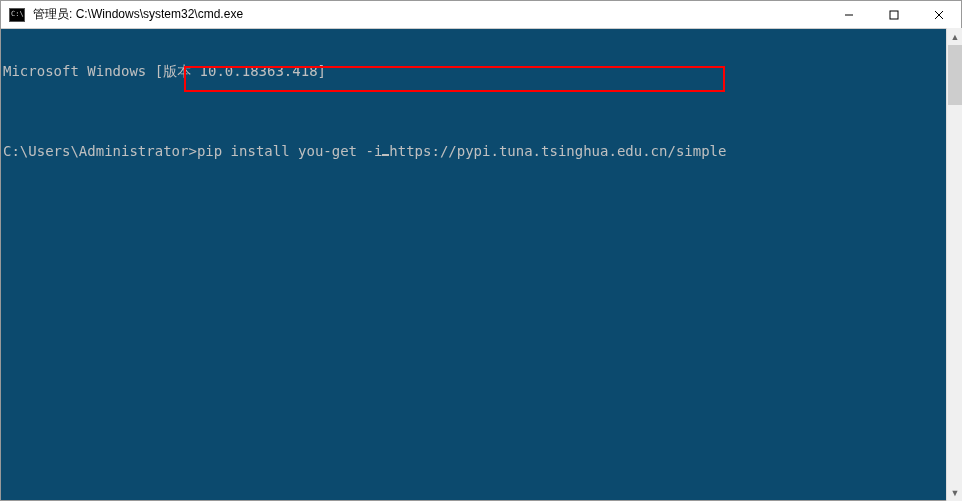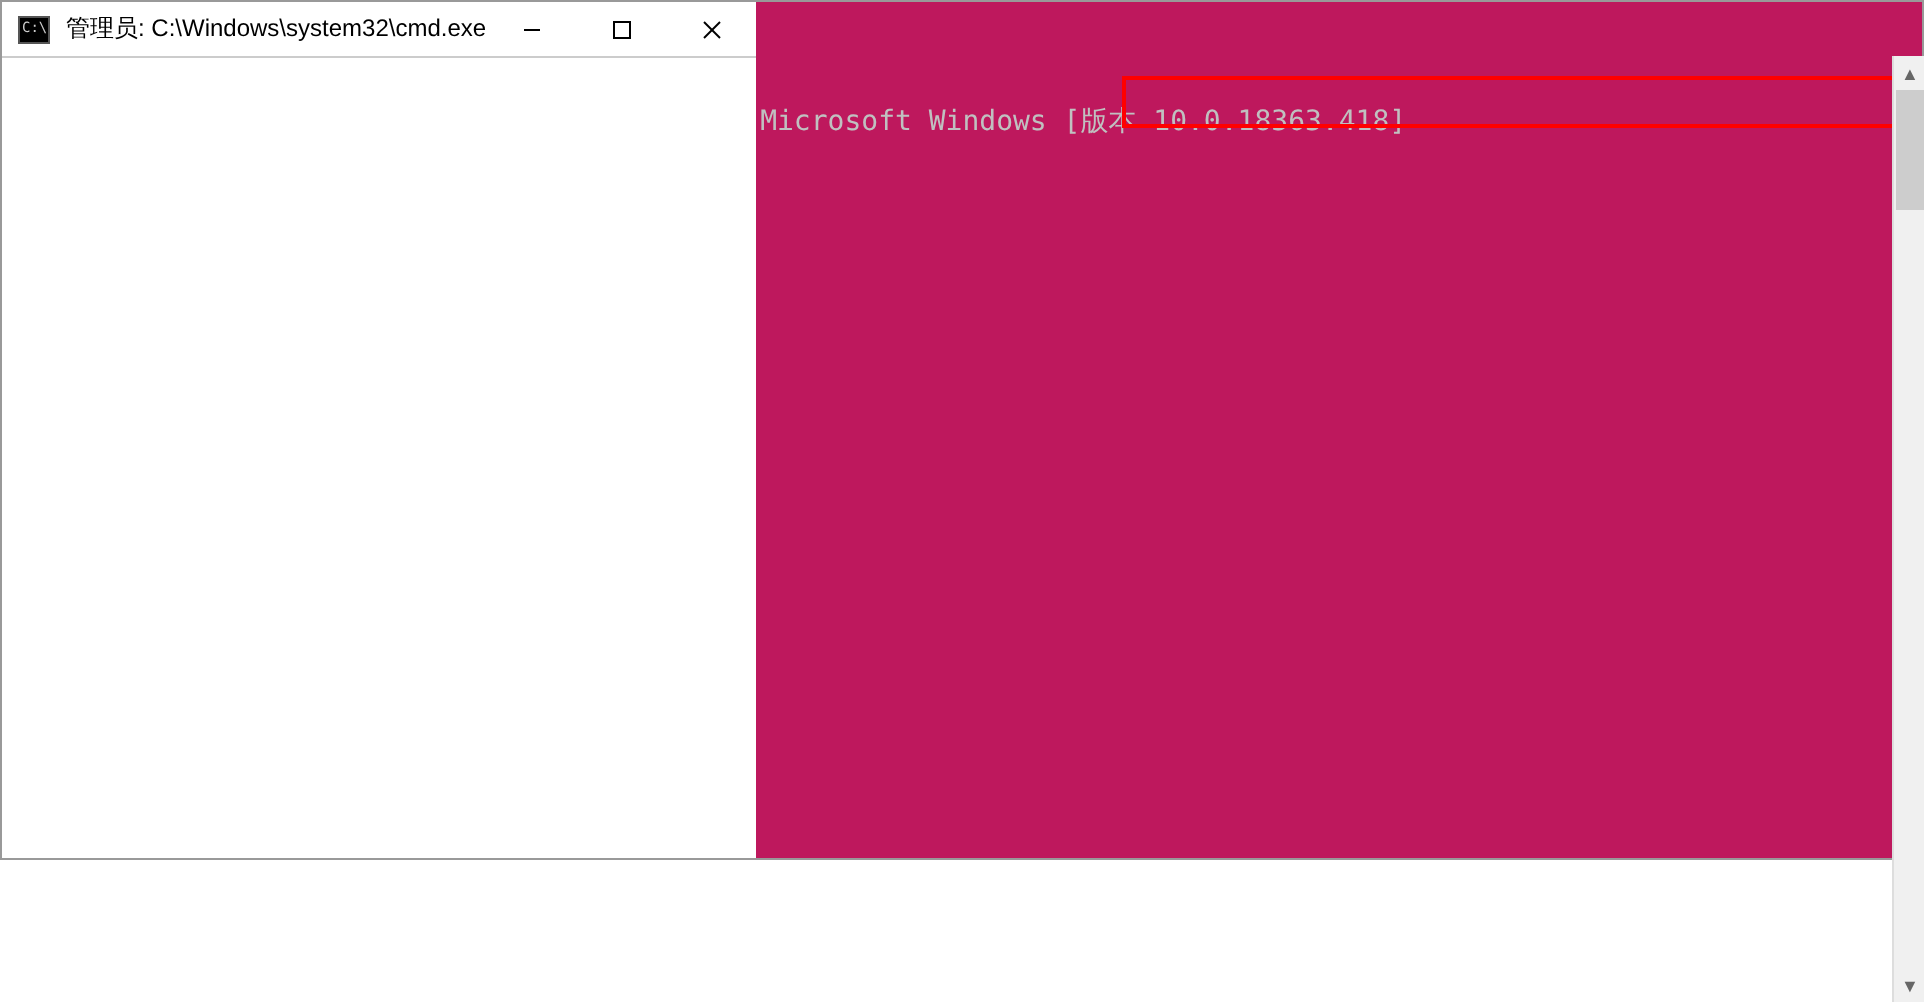--- a/index.html
+++ b/index.html
@@ -1,26 +1,26 @@
 <!DOCTYPE html>
 <html><head>
 <meta charset="utf-8">
 <style>
   * { margin: 0; padding: 0; box-sizing: border-box; }
   html, body { width: 962px; height: 501px; overflow: hidden; font-family: "Segoe UI", Tahoma, sans-serif; background: #fff; }
-  .window { width: 962px; height: 430px; border: 1px solid #999; display: flex; flex-direction: row; }
+  .window { width: 962px; height: 501px; border: 1px solid #999; display: flex; flex-direction: column; }
   .titlebar { height: 28px; background: #ffffff; display: flex; align-items: center; border-bottom: 1px solid #ccc; }
   .titlebar .icon-holder { width: 20px; height: 20px; margin: 0 6px 0 6px; display: flex; align-items: center; justify-content: center; }
   .titlebar .cmd-icon { width: 16px; height: 14px; background: #000; border: 1px solid #555; position: relative; }
   .titlebar .cmd-icon::before { content: "C:\\"; position: absolute; color: #ccc; font-size: 7px; top: 1px; left: 1px; font-family: Consolas, monospace; }
   .titlebar .title-text { flex: 1; color: #000; font-size: 12px; white-space: nowrap; overflow: hidden; }
   .titlebar .controls { display: flex; }
   .titlebar .ctrl { width: 45px; height: 27px; display: flex; align-items: center; justify-content: center; color: #000; }
   .titlebar .ctrl svg { width: 10px; height: 10px; }
-  .terminal { flex: 1; background: #be185d; color: #c0c0c0; font-family: "NSimSun","SimSun","Consolas",monospace; font-size: 14px; line-height: 16px; padding: 20px 2px; position: relative; white-space: pre; letter-spacing: 0; }
+  .terminal { flex: 1; background: #0c4a6e; color: #c0c0c0; font-family: "NSimSun","SimSun","Consolas",monospace; font-size: 14px; line-height: 16px; padding: 2px 2px; position: relative; white-space: pre; letter-spacing: 0; }
   .terminal .line { white-space: pre; }
   .highlight-box { position: absolute; border: 2px solid #ff0000; pointer-events: none; }
   .cursor { display: inline-block; width: 7px; height: 2px; background: #c0c0c0; vertical-align: baseline; position: relative; top: 0; }
   
   .scrollbar { position: absolute; right: 0; top: 28px; bottom: 0; width: 16px; background: #f0f0f0; border-left: 1px solid #ddd; }
   .scrollbar .arrow { width: 16px; height: 17px; display: flex; align-items: center; justify-content: center; color: #666; font-size: 9px; }
   .scrollbar .arrow.bottom { position: absolute; bottom: 0; }
   .scrollbar .thumb { position: absolute; top: 17px; width: 14px; left: 1px; height: 60px; background: #cdcdcd; }
 </style>
 </head>
@@ -48,20 +48,21 @@
             <line x1="1" y1="1" x2="9" y2="9" stroke="#000" stroke-width="1"></line>
             <line x1="9" y1="1" x2="1" y2="9" stroke="#000" stroke-width="1"></line>
           </svg>
       </div>
     </div>
   </div>
 
   <div class="terminal">
     <div class="line">Microsoft Windows [版本 10.0.18363.418]</div>
     <div class="line"></div>
+    <div class="line"><span>C:\Users\Administrator&gt;</span><span>pip install you-get -i</span><span class="cursor"></span><span>https://pypi.tuna.tsinghua.edu.cn/simple</span></div>
 
     <div class="highlight-box" style="left:183px;top:37px;width:541px;height:26px;"></div>
   </div>
 
   <div class="scrollbar">
     <div class="arrow">▲</div>
     <div class="thumb"></div>
     <div class="arrow bottom">▼</div>
   </div>
 </div>

